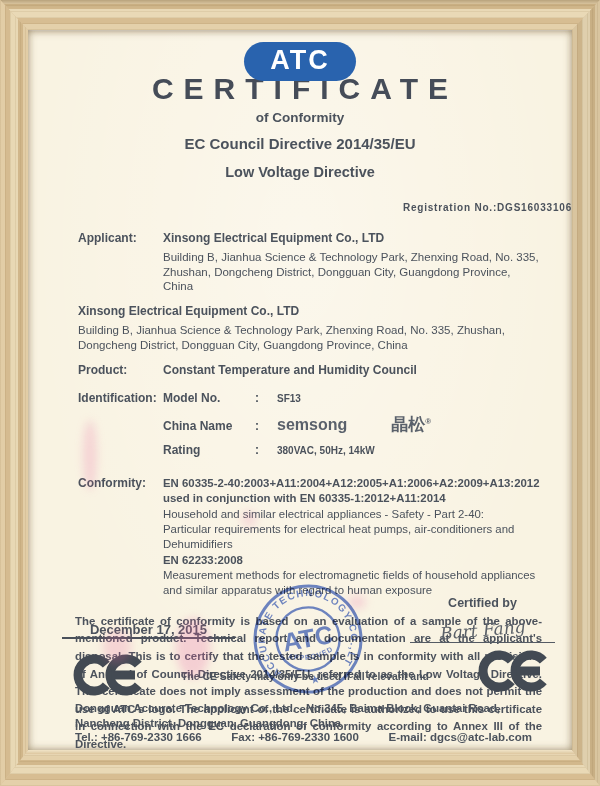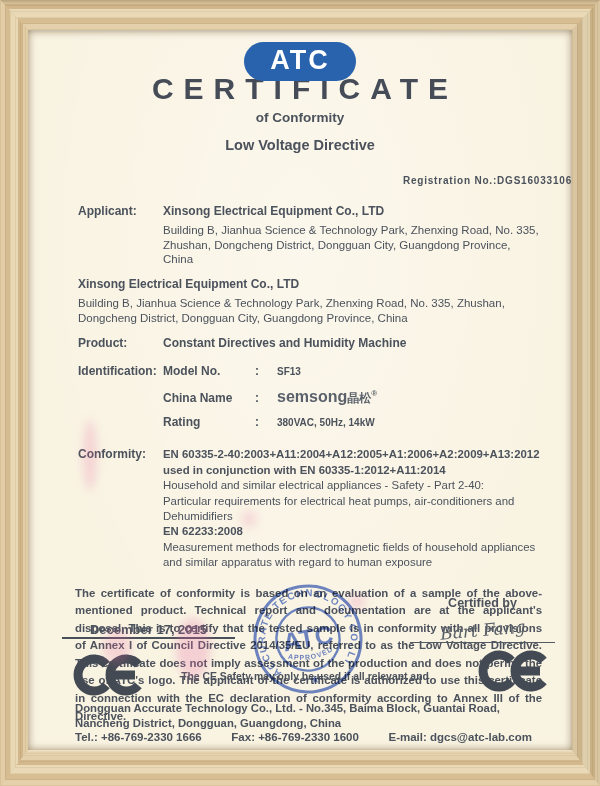--- a/index.html
+++ b/index.html
@@ -68,21 +68,21 @@
   .fields{margin-top:18px;padding:0 30px 0 50px;}
   .frow{display:flex;margin-bottom:10px;}
   .flabel{width:85px;flex:none;font-weight:bold;font-size:12px;}
   .fcontent{flex:1;font-size:11.5px;line-height:1.3;}
   .fname{font-weight:bold;font-size:12px;margin-bottom:3px;}
   .idrow{display:flex;align-items:baseline;margin-bottom:7px;}
   .idname{width:92px;flex:none;font-weight:bold;font-size:12px;}
   .idsep{width:22px;flex:none;font-weight:bold;font-size:12px;}
   .idval{font-weight:bold;font-size:10px;}
   .tradelogo{font-weight:bold;font-size:16px;color:#5a616b;letter-spacing:0;}
-  .tradelogo .cjk{font-size:12px;}
+  .tradelogo .cjk{font-size:17px;margin-left:44px;}
   .tradelogo .reg{font-size:8px;vertical-align:super;}
   .stline{font-size:11.4px;line-height:1.35;}
   .b{font-weight:bold;}
   
   .bodypara{
     margin:14px 30px 0 47px;font-size:11.4px;font-weight:bold;
     text-align:justify;line-height:1.54;color:#4c525c;
   }
   
   .date-block{position:absolute;left:34px;top:592px;width:173px;text-align:center;}
@@ -129,20 +129,21 @@
 <div class="frame-piece frame-right grain-v"></div>
 
 <div class="paper">
 
   <div class="center">
     <div class="logo-pill">
       <span>ATC</span>
     </div>
     <div class="cert-title">CERTIFICATE</div>
     <div class="sub1">of Conformity</div>
+    <div class="sub2">EC Council Directive 2014/35/EU</div>
     <div class="sub3">Low Voltage Directive</div>
     <div class="regno">Registration No.:DGS16033106</div>
   </div>
 
   <div class="fields">
 
     <div class="frow">
       <div class="flabel">Applicant:</div>
       <div class="fcontent">
         <div class="fname">Xinsong Electrical Equipment Co., LTD</div>
@@ -152,21 +153,21 @@
 
     <div class="frow">
       <div class="fcontent">
         <div class="fname">Xinsong Electrical Equipment Co., LTD</div>
         <div>Building B, Jianhua Science &amp; Technology Park, Zhenxing Road, No. 335, Zhushan, Dongcheng District, Dongguan City, Guangdong Province, China</div>
       </div>
     </div>
 
     <div class="frow">
       <div class="flabel">Product:</div>
-      <div class="fcontent fname">Constant Directives and Humidity Machine</div>
+      <div class="fcontent fname">Constant Temperature and Humidity Council</div>
     </div>
 
     <div class="frow">
       <div class="flabel">Identification:</div>
       <div class="fcontent">
         <div class="idrow">
           <span class="idname">Model No.</span>
           <span class="idsep">:</span>
           <span class="idval">SF13</span>
         </div>

